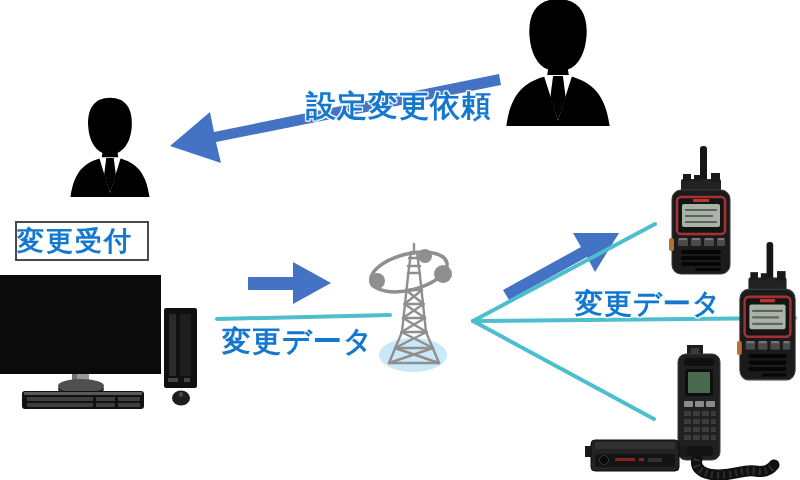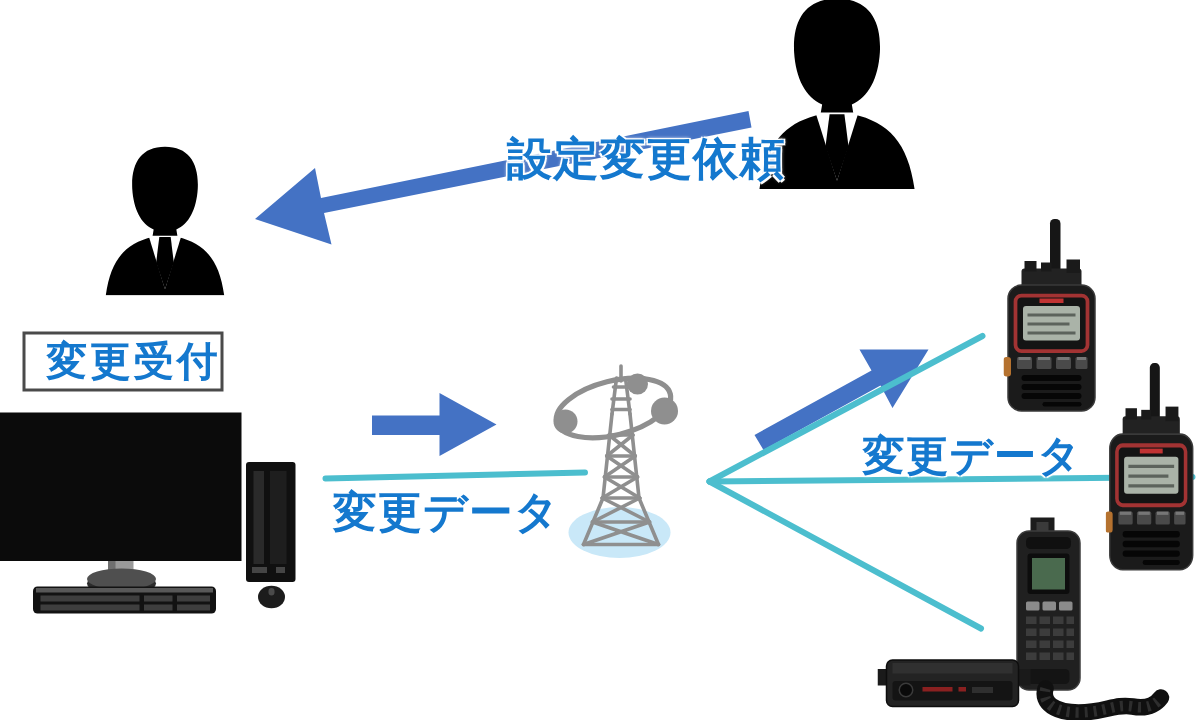--- a/index.html
+++ b/index.html
@@ -2,25 +2,25 @@
 <html style="--arrow-blue: #4472C4; --text-blue: #1478CE; --line-cyan: #4CBECE; --tower-gray: #8F8F8F; --tower-base-blue: #C9E8F8;"><head>
 <meta charset="utf-8">
 <style>
   html,body{margin:0;padding:0;background:#fff;}
   #canvas{position:relative;width:800px;height:480px;background:#fff;overflow:hidden;
           font-family:"Liberation Sans","DejaVu Sans",sans-serif;}
   .abs{position:absolute;}
   .label{position:absolute;font-weight:bold;color:var(--text-blue,#1478CE);
          white-space:nowrap;letter-spacing:1px;
          text-shadow:0 0 2px #fff,0 0 3px #fff,1px 1px 0 #fff,-1px -1px 0 #fff,1px -1px 0 #fff,-1px 1px 0 #fff;}
-  #label-request{left:306px;top:86px;font-size:30px;margin-left:32px;}
+  #label-request{left:306px;top:86px;font-size:30px;}
   #label-data-left{left:222px;top:322px;font-size:29px;}
   #label-data-right{left:575px;top:285px;font-size:28px;}
   #reception-box{left:15px;top:221px;width:130px;height:36px;background:#fff;
-                 border:2px solid #4a4a4a;display:flex;align-items:center;justify-content:flex-end;}
+                 border:2px solid #4a4a4a;display:flex;align-items:center;justify-content:flex-start;}
   #reception-box span{font-weight:bold;font-size:27px;color:var(--text-blue,#1478CE);letter-spacing:2px;}
   svg{display:block;}
   .cyan-line{stroke:var(--line-cyan,#4CBECE);stroke-width:4;stroke-linecap:round;fill:none;}
   .blue-arrow{fill:var(--arrow-blue,#4472C4);}
   .lattice{stroke:var(--tower-gray,#8F8F8F);stroke-width:2.4;fill:none;stroke-linecap:round;}
 </style>
 </head>
 <body>
 
 <div id="canvas">

